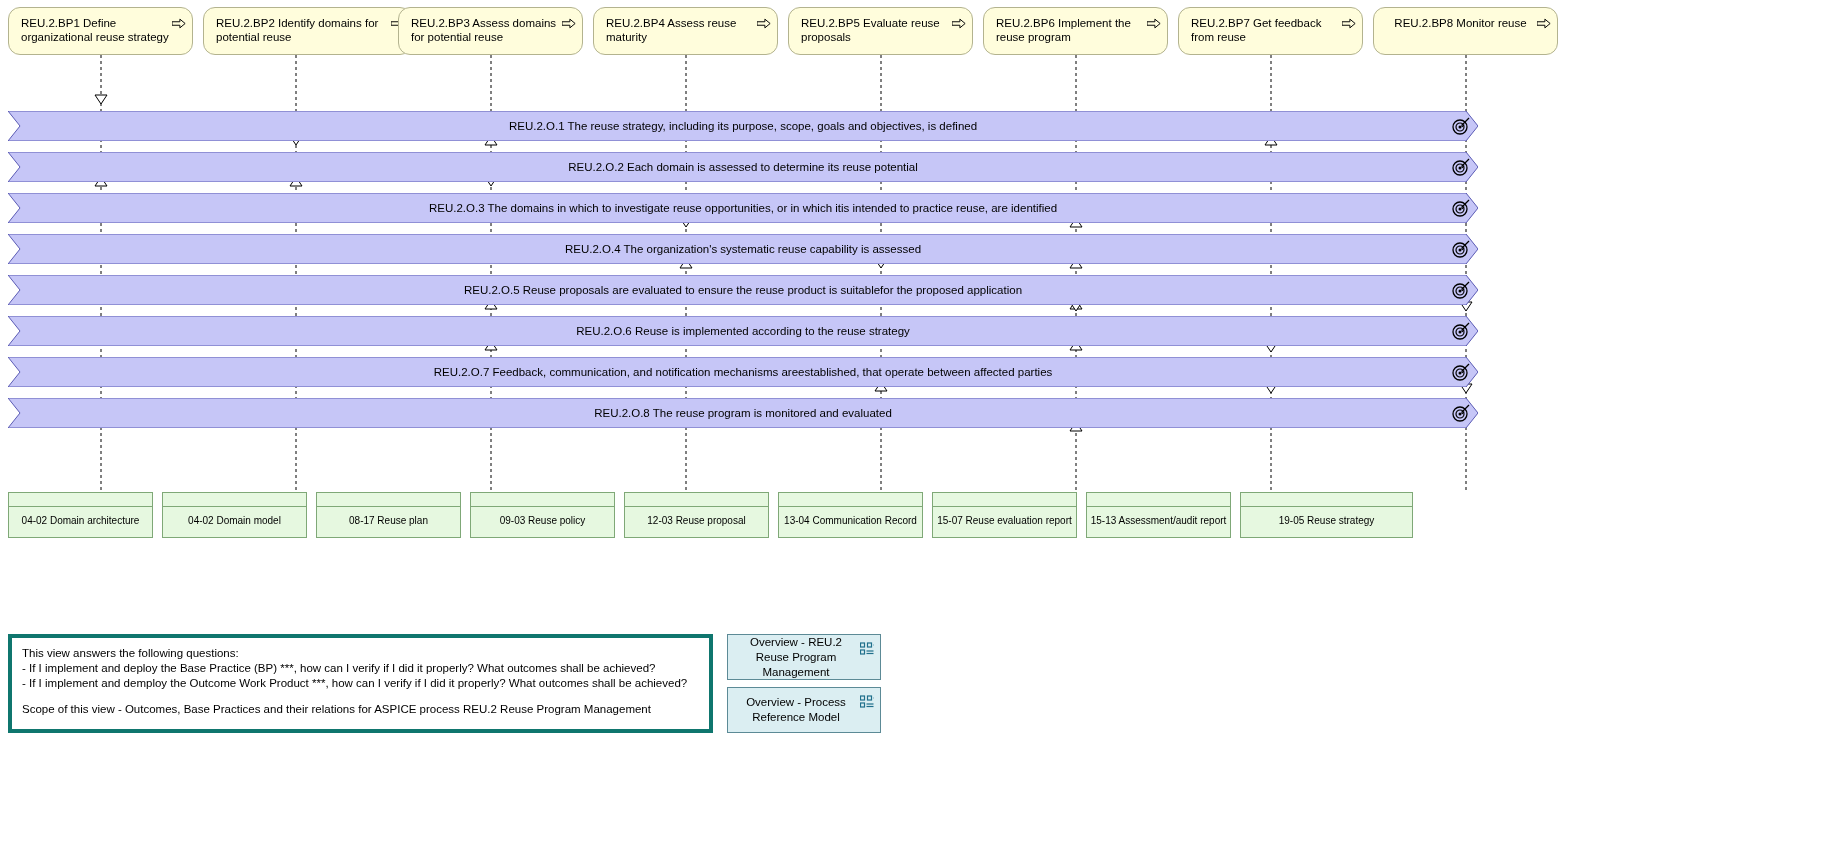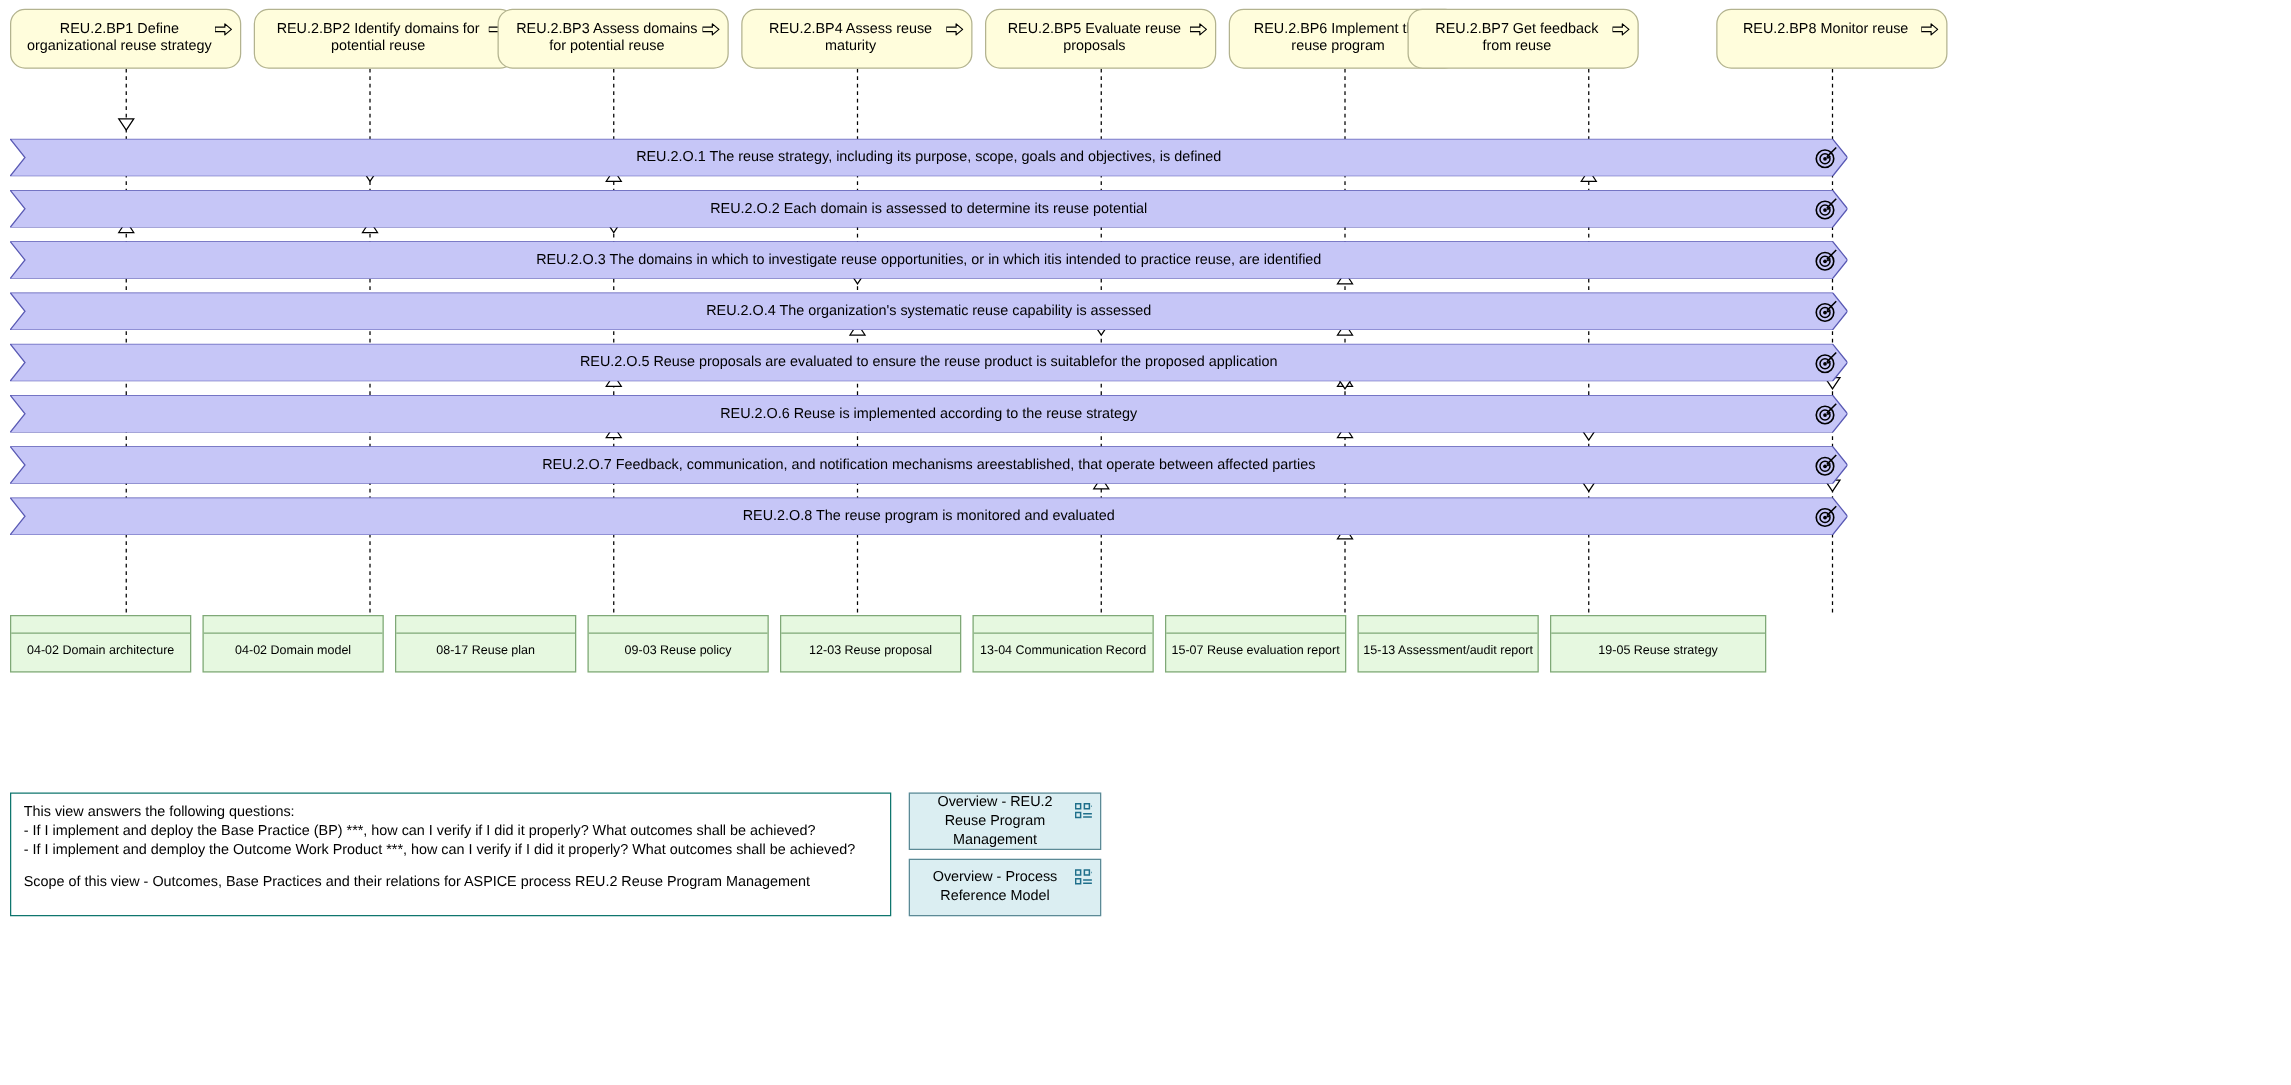--- a/index.html
+++ b/index.html
@@ -8,42 +8,42 @@
   #canvas{position:absolute;left:0;top:0;width:1833px;height:868px;}
   .layer{position:absolute;left:0;top:0;width:1833px;height:868px;}
   #svg-layer{z-index:1;}
   #box-layer{z-index:2;}
 
   
   .bp-box{position:absolute;box-sizing:border-box;background:#fffddc;
           border:1px solid #b3b38f;border-radius:12px;
           display:flex;align-items:flex-start;justify-content:center;
           padding:8px 22px 6px 12px;}
-  .bp-label{font-size:11.5px;line-height:14px;text-align:center;color:#000;}
+  .bp-label{font-size:11.5px;line-height:14px;text-align:left;color:#000;}
   .bp-icon{position:absolute;right:6px;top:10px;width:14px;height:11px;}
 
   
   .oc-row{position:absolute;left:8px;width:1470px;height:30px;}
   .oc-shape{position:absolute;left:0;top:0;width:100%;height:100%;}
   .oc-label{position:absolute;left:0;top:0;width:100%;height:100%;
             display:flex;align-items:center;justify-content:center;
             font-size:11.5px;color:#000;pointer-events:none;}
   .oc-icon{position:absolute;right:8px;top:6px;width:18px;height:18px;}
 
   
   .wp-box{position:absolute;box-sizing:border-box;background:#e6f8e0;
           border:1px solid #7fa877;display:flex;flex-direction:column;}
   .wp-head{height:13px;border-bottom:1px solid #7fa877;flex:0 0 auto;}
   .wp-body{flex:1 1 auto;display:flex;align-items:flex-start;
            justify-content:center;padding-top:7px;}
   .wp-label{font-size:10px;line-height:14px;text-align:center;}
 
   
   .note{position:absolute;box-sizing:border-box;background:#ffffff;
-        border:1px solid #0f766e;padding:8px 10px;}
+        border:4px solid #0f766e;padding:8px 10px;}
   .note p{margin:0;font-size:11.5px;line-height:15px;white-space:pre-wrap;}
   .note .gap{height:11px;}
 
   
   .ref-box{position:absolute;box-sizing:border-box;background:#dbeef2;
            border:1px solid #5c8a96;display:flex;align-items:center;
            justify-content:center;padding:4px 26px 4px 10px;}
   .ref-label{font-size:11.5px;line-height:15px;text-align:center;}
   .ref-icon{position:absolute;right:6px;top:7px;width:14px;height:14px;}
 </style>
@@ -118,21 +118,21 @@
           <svg class="bp-icon" viewBox="0 0 16 12">
             <polygon points="0,4 9,4 9,1 15,6 9,11 9,8 0,8" fill="none" stroke="#000" stroke-width="1.1" stroke-linejoin="round"></polygon>
           </svg>
         </div>
         <div class="bp-box" style="left:983px;top:7px;width:185px;height:48px;">
           <div class="bp-label">REU.2.BP6 Implement the reuse program</div>
           <svg class="bp-icon" viewBox="0 0 16 12">
             <polygon points="0,4 9,4 9,1 15,6 9,11 9,8 0,8" fill="none" stroke="#000" stroke-width="1.1" stroke-linejoin="round"></polygon>
           </svg>
         </div>
-        <div class="bp-box" style="left:1126px;top:7px;width:185px;height:48px;padding-left:12px;">
+        <div class="bp-box" style="left:1178px;top:7px;width:185px;height:48px;padding-left:12px;">
           <div class="bp-label">REU.2.BP7 Get feedback from reuse</div>
           <svg class="bp-icon" viewBox="0 0 16 12">
             <polygon points="0,4 9,4 9,1 15,6 9,11 9,8 0,8" fill="none" stroke="#000" stroke-width="1.1" stroke-linejoin="round"></polygon>
           </svg>
         </div>
         <div class="bp-box" style="left:1373px;top:7px;width:185px;height:48px;">
           <div class="bp-label">REU.2.BP8 Monitor reuse</div>
           <svg class="bp-icon" viewBox="0 0 16 12">
             <polygon points="0,4 9,4 9,1 15,6 9,11 9,8 0,8" fill="none" stroke="#000" stroke-width="1.1" stroke-linejoin="round"></polygon>
           </svg>

